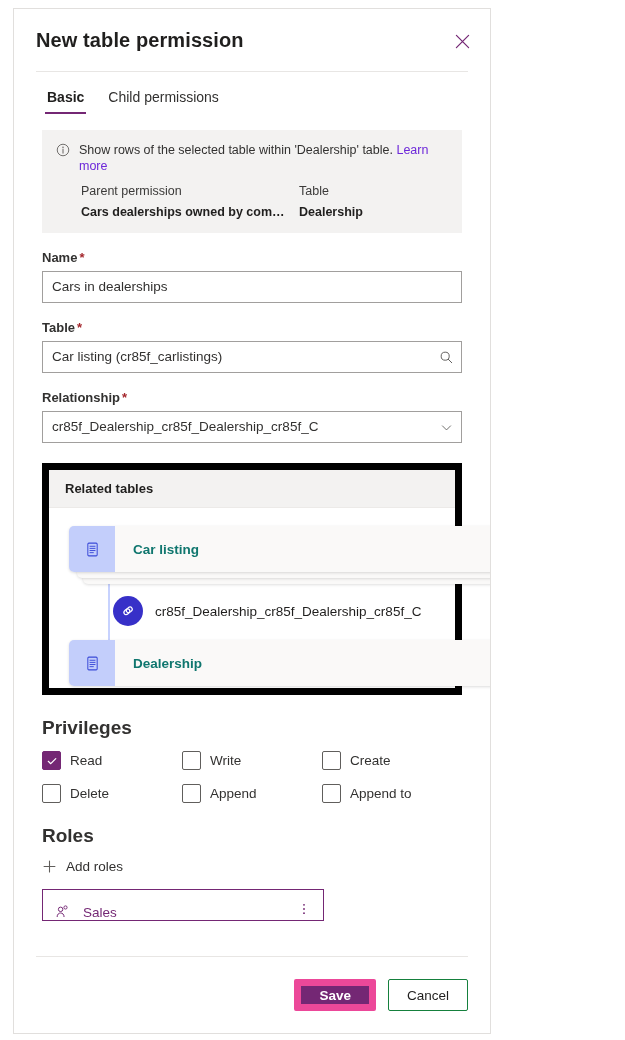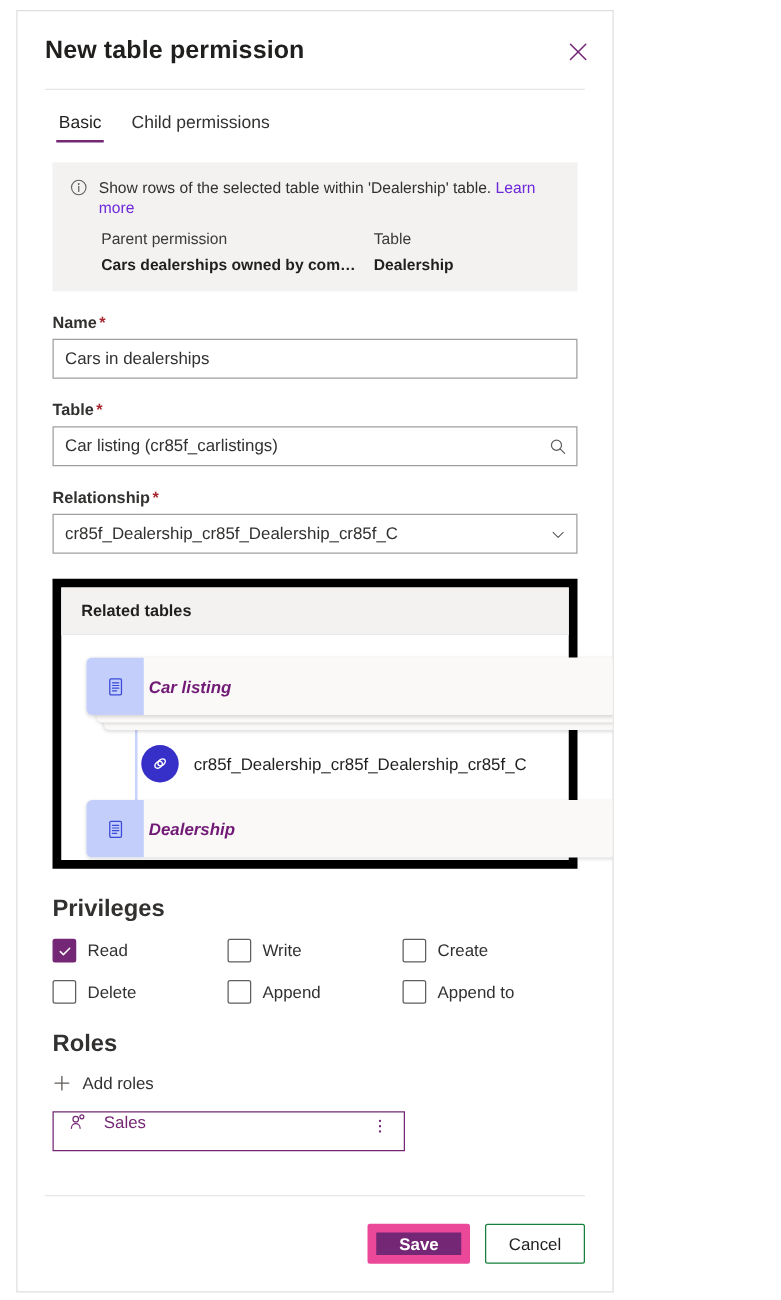--- a/index.html
+++ b/index.html
@@ -69,21 +69,21 @@
   }
   .tab {
     position: relative;
     font-size: 14px;
     color: #323130;
     padding: 0 2px 9px 2px;
     cursor: pointer;
     background: none; border: none;
     font-family: inherit;
   }
-  .tab.active { font-weight: 400; color: #201f1e; }
+  .tab.active { font-weight: 700; color: #201f1e; }
   .tab.active::after {
     content: "";
     position: absolute;
     left: 0; right: 0; bottom: 0;
     height: 2px;
     background: #742774;
   }
 
   
   .body {
@@ -228,23 +228,22 @@
     flex: 0 0 auto;
     width: 46px; height: 46px;
     background: #c3cefb;
     display: flex;
     align-items: center;
     justify-content: center;
   }
   .node-label {
     font-size: 13.5px;
     font-weight: 600;
-    color: #701a75;
-    padding-left: 4px;
-    font-style: italic;
+    color: #0f766e;
+    padding-left: 18px;
   }
 
   .rel-row {
     position: relative;
     display: flex;
     align-items: center;
     gap: 12px;
     height: 34px;
     margin: 10px 0 12px 0;
     padding-left: 44px;
@@ -319,21 +318,21 @@
   }
   .plus-icon { color: #605e5c; flex: 0 0 auto; }
   .add-roles-text { font-size: 13.5px; color: #323130; }
 
   .role-chip {
     width: 282px;
     height: 32px;
     border: 1px solid #742774;
     background: #ffffff;
     display: flex;
-    align-items: flex-start;
+    align-items: flex-end;
     padding: 0 10px 0 12px;
     cursor: pointer;
   }
   .role-icon { flex: 0 0 auto; display: flex; align-items: center; }
   .role-name {
     flex: 1 1 auto;
     font-size: 13.5px;
     color: #742774;
     padding-left: 12px;
   }

